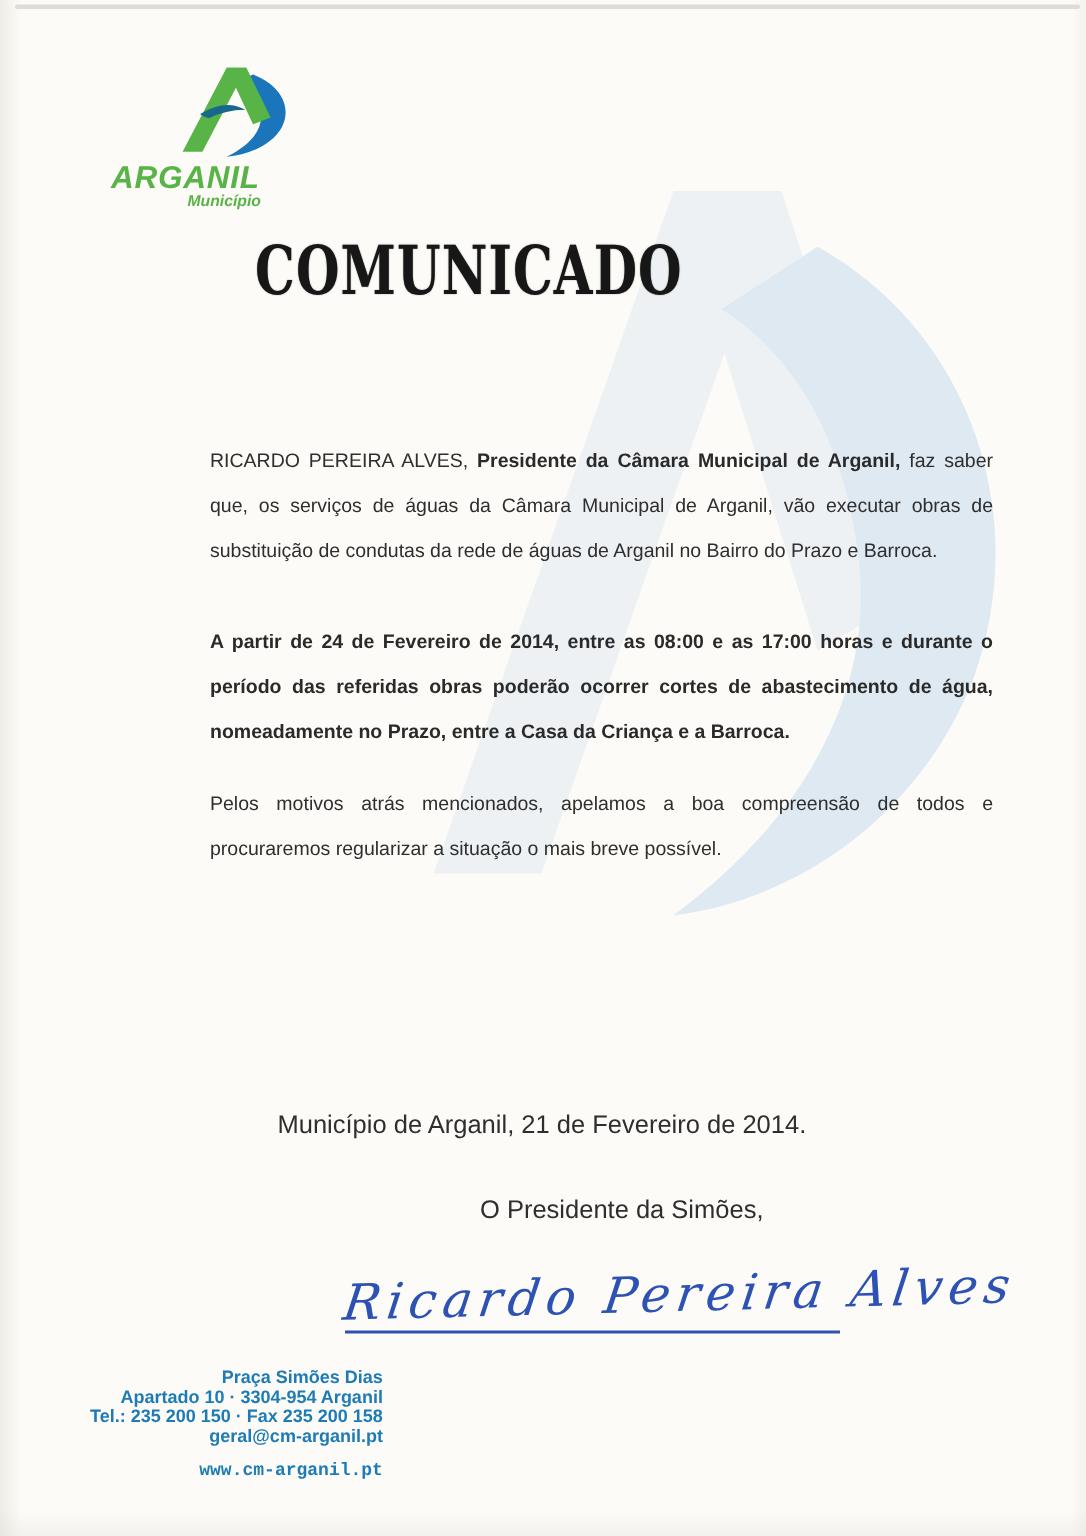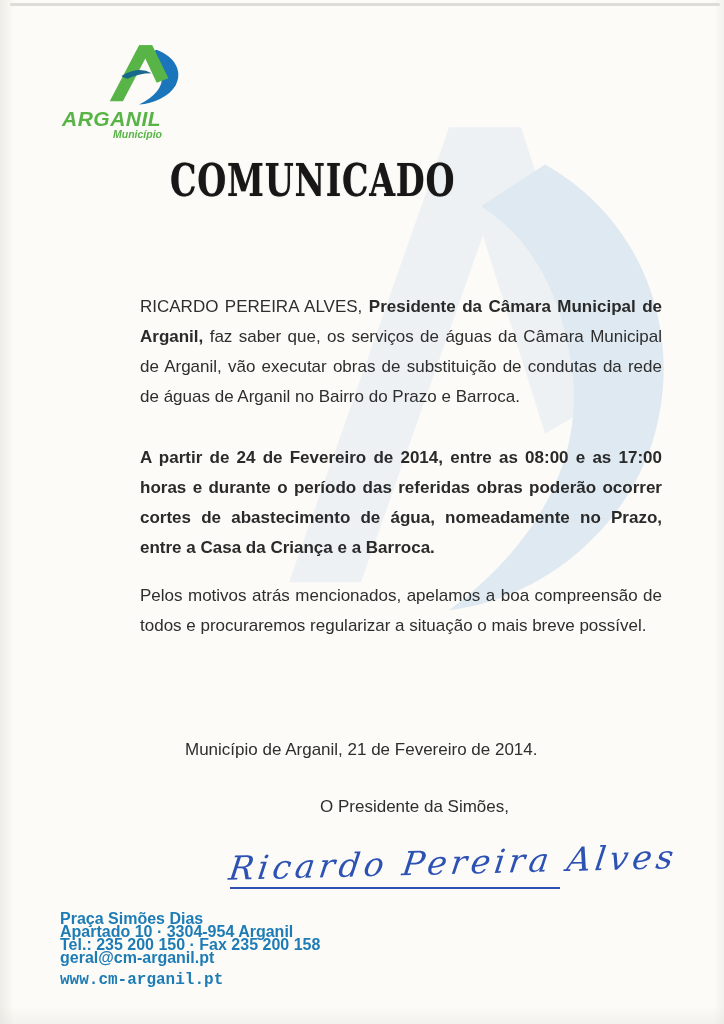--- a/index.html
+++ b/index.html
@@ -14,21 +14,21 @@
       linear-gradient(270deg, rgba(222,220,214,.30) 0, rgba(252,251,247,0) 10px),
       linear-gradient(0deg, rgba(235,233,228,.5) 0, rgba(252,251,247,0) 18px);
   }
 
   .scan-line-top {
     position:absolute; left:10px; right:4px; top:3px; height:3px;
     background:#d9d8d3; border-radius:3px; opacity:.9;
   }
 
   
-  .logo { position:absolute; left:62px; top:44px; width:122px; z-index:2; }
+  .logo { position:absolute; left:74px; top:44px; width:122px; z-index:2; }
   .logo svg { display:block; margin-left:36px; }
   .logo-word {
     font-family:"Liberation Sans", sans-serif;
     font-style:italic; font-weight:bold;
     font-size:21px; letter-spacing:0.5px;
     color:#58b447; line-height:19px; margin-top:1px;
   }
   .logo-sub {
     font-family:Liberation Sans, sans-serif;
     font-style:italic; font-weight:bold;
@@ -48,21 +48,21 @@
     display:inline-block;
     font-family:"DejaVu Serif", serif; font-weight:900;
     font-size:45px; line-height:46px; letter-spacing:1px;
     color:#171717; transform:scaleX(.74); transform-origin:center;
     text-shadow:0 0 1px rgba(20,20,20,.55);
   }
 
   
   .bodytext {
     position:absolute; left:140px; top:292px; width:522px; z-index:1;
-    font-size:17px; line-height:30px; color:#2e2e2e;
+    font-size:13px; line-height:30px; color:#2e2e2e;
     text-align:justify;
   }
   .bodytext p { margin-bottom:31px; }
   .bodytext p.p2 { font-weight:bold; color:#2a2a2a; margin-bottom:18px; }
   .bold { font-weight:bold; color:#2a2a2a; }
 
   .dateline {
     position:absolute; left:185px; top:740px; z-index:1;
     font-size:17px; color:#2e2e2e;
   }
@@ -77,21 +77,21 @@
     display:inline-block;
     font-family:"DejaVu Serif", serif; font-style:italic;
     font-size:33px; color:#2d52b4; letter-spacing:4px; white-space:nowrap;
     transform:skewX(-9deg) rotate(-1.5deg);
   }
   .sig-line { margin-top:5px; border-top:2.5px solid #2d52b4; width:330px; }
 
   
   .footer {
     position:absolute; left:60px; top:912px; z-index:1;
-    font-size:16px; font-weight:bold; color:#1d7cb5; line-height:13px;
+    font-size:12px; font-weight:bold; color:#1d7cb5; line-height:13px;text-align:right;
   }
   .footer .site { margin-top:10px;font-family:Liberation Mono, monospace; }
 </style>
 </head>
 <body>
 
 <div class="page">
 
   <div class="scan-line-top"></div>
 

